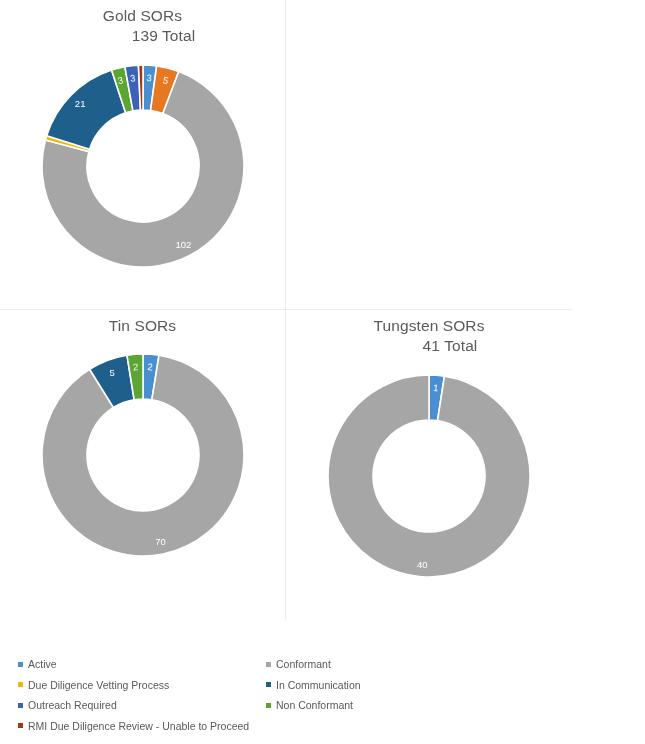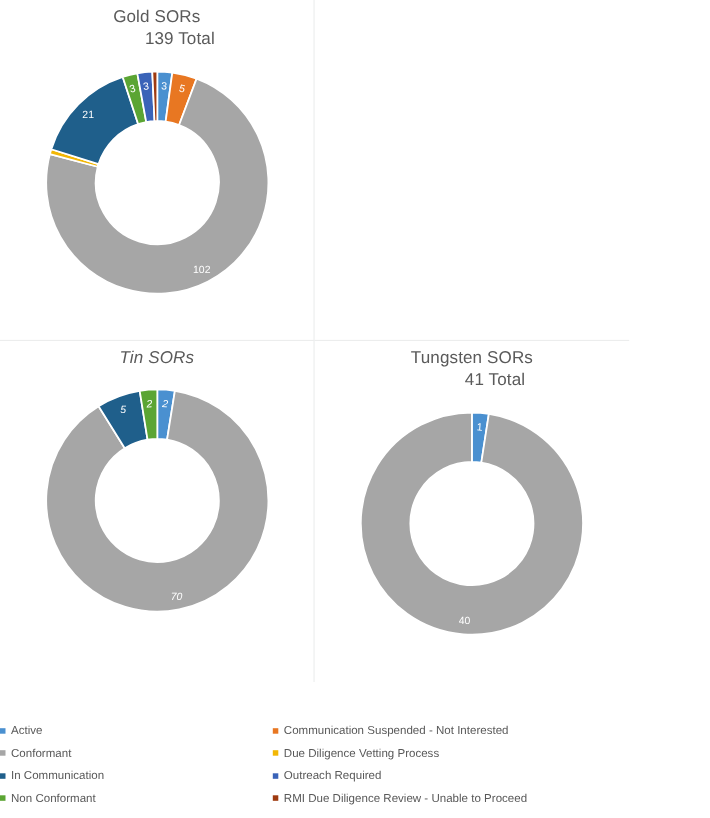--- a/index.html
+++ b/index.html
@@ -8,36 +8,36 @@
     font-family:"Liberation Sans","DejaVu Sans",sans-serif;
     color:#595959;overflow:hidden;position:relative;
   }
   .grid{
     position:absolute;left:0;top:0;width:572px;height:620px;
     display:grid;grid-template-columns:1fr 1fr;grid-template-rows:1fr 1fr;
   }
   .cell{position:relative;box-sizing:border-box;}
   .cell.tl{border-right:1.5px solid #eceded;border-bottom:1.5px solid #eceded;}
   .cell.tr{border-bottom:1.5px solid #eceded;}
-  .cell.bl{border-right:1.5px solid #eceded;font-style:italic;}
+  .cell.bl{border-right:1.5px solid #eceded;}
   .title{
     text-align:center;margin-top:6px;font-size:15.5px;line-height:1.32;
     color:#5a5a5a;font-weight:400;letter-spacing:.1px;
   }
   .title .t2{display:block;padding-left:42px;}
   .chart-wrap{display:flex;justify-content:center;align-items:flex-start;margin-top:3px;}
   svg{display:block;}
   .slice-label{font-size:9.5px;fill:#ffffff;font-family:"Liberation Sans","DejaVu Sans",sans-serif;}
   .legend{
     position:absolute;left:0;top:620px;width:645px;height:124px;
     padding:38px 0 0 0;box-sizing:border-box;
   }
   .legend-grid{
     display:grid;grid-template-columns:248px auto;
-    row-gap:8.5px;column-gap:0;
+    row-gap:8.5px;column-gap:0;padding-left:18px;
   }
   .legend-item{display:flex;align-items:center;gap:5px;font-size:10.5px;color:#595959;white-space:nowrap;}
   .swatch{width:5px;height:5px;flex:0 0 5px;display:inline-block;}
 </style>
 </head>
 <body>
 
 <div class="grid">
 
   <div class="cell tl">
@@ -109,24 +109,20 @@
 
 </div>
 
 <div class="legend">
   <div class="legend-grid">
       <div class="legend-item">
         <span class="swatch" style="background: rgb(74, 144, 208);"></span>
         <span>Active</span>
       </div>
       <div class="legend-item">
-        <span class="swatch" style="background: rgb(232, 119, 34);"></span>
-        <span>Communication Suspended - Not Interested</span>
-      </div>
-      <div class="legend-item">
         <span class="swatch" style="background: rgb(166, 166, 166);"></span>
         <span>Conformant</span>
       </div>
       <div class="legend-item">
         <span class="swatch" style="background: rgb(242, 183, 5);"></span>
         <span>Due Diligence Vetting Process</span>
       </div>
       <div class="legend-item">
         <span class="swatch" style="background: rgb(31, 95, 139);"></span>
         <span>In Communication</span>

